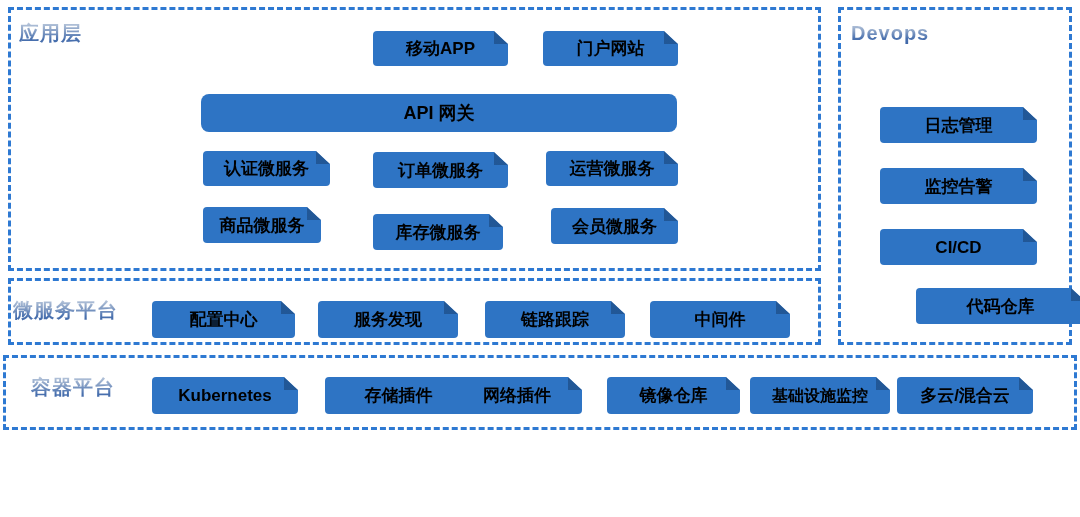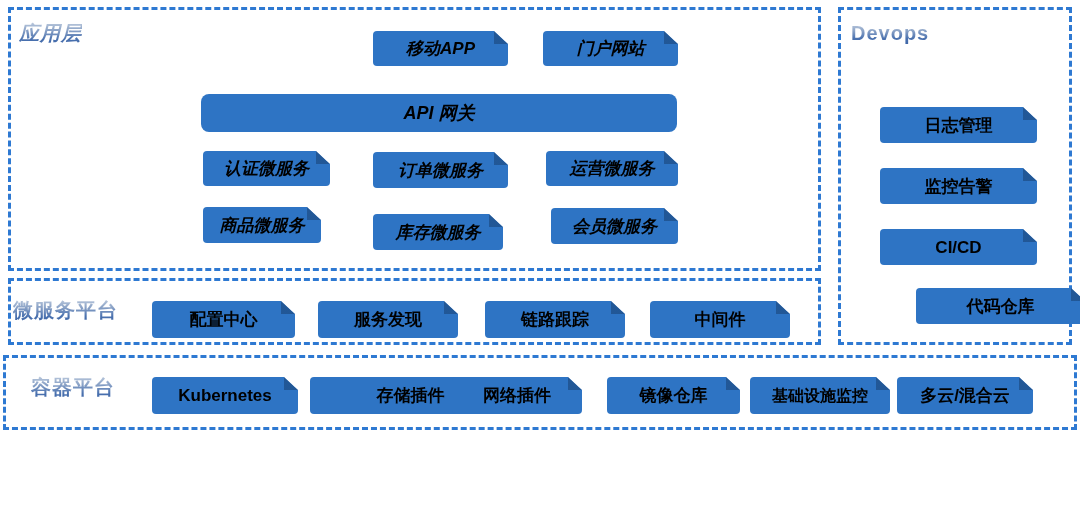--- a/index.html
+++ b/index.html
@@ -9,21 +9,21 @@
     height: 517px;
     background: var(--background, #fff);
     font-family: "Liberation Sans", "DejaVu Sans", sans-serif;
     overflow: hidden;
   }
   .layer {
     position: absolute;
     border: 3px dashed var(--layer-border, #2E79D2);
     box-sizing: border-box;
   }
-  .layer-app       { left: 8px;   top: 7px;   width: 813px;  height: 264px; font-style: italic; }
+  .layer-app       { left: 8px;   top: 7px;   width: 813px;  height: 264px; }
   .layer-devops    { left: 838px; top: 7px;   width: 234px;  height: 338px; }
   .layer-ms        { left: 8px;   top: 278px; width: 813px;  height: 67px;  }
   .layer-container { left: 3px;   top: 355px; width: 1074px; height: 75px;  }
   .layer-cloud     { left: 3px;   top: 443px; width: 1074px; height: 70px;  }
 
   .layer-label {
     position: absolute;
     font-size: 20px;
     font-weight: bold;
     letter-spacing: 1px;
@@ -100,21 +100,21 @@
     <div class="layer-label" style="left:2px; top:16px;">微服务平台</div>
     <div class="block" style="left:141px; top:20px; width:143px; height:37px;">配置中心</div>
     <div class="block" style="left:307px; top:20px; width:140px; height:37px;">服务发现</div>
     <div class="block" style="left:474px; top:20px; width:140px; height:37px;">链路跟踪</div>
     <div class="block" style="left:639px; top:20px; width:140px; height:37px;">中间件</div>
   </section>
 
   <section class="layer layer-container">
     <div class="layer-label" style="left:25px; top:16px;">容器平台</div>
     <div class="block" style="left:146px; top:19px; width:146px; height:37px;">Kubernetes</div>
-    <div class="block" style="left:304px; top:19px; width:147px; height:37px;padding-left:27px;">存储插件</div>
+    <div class="block" style="left:319px; top:19px; width:147px; height:37px;">存储插件</div>
     <div class="block" style="left:446px; top:19px; width:130px; height:37px;">网络插件</div>
     <div class="block" style="left:601px; top:19px; width:133px; height:37px;">镜像仓库</div>
     <div class="block" style="left:744px; top:19px; width:140px; height:37px; font-size:16px;">基础设施监控</div>
     <div class="block" style="left:891px; top:19px; width:136px; height:37px;">多云/混合云</div>
   </section>
 
 
 </div>
 
 </body></html>

